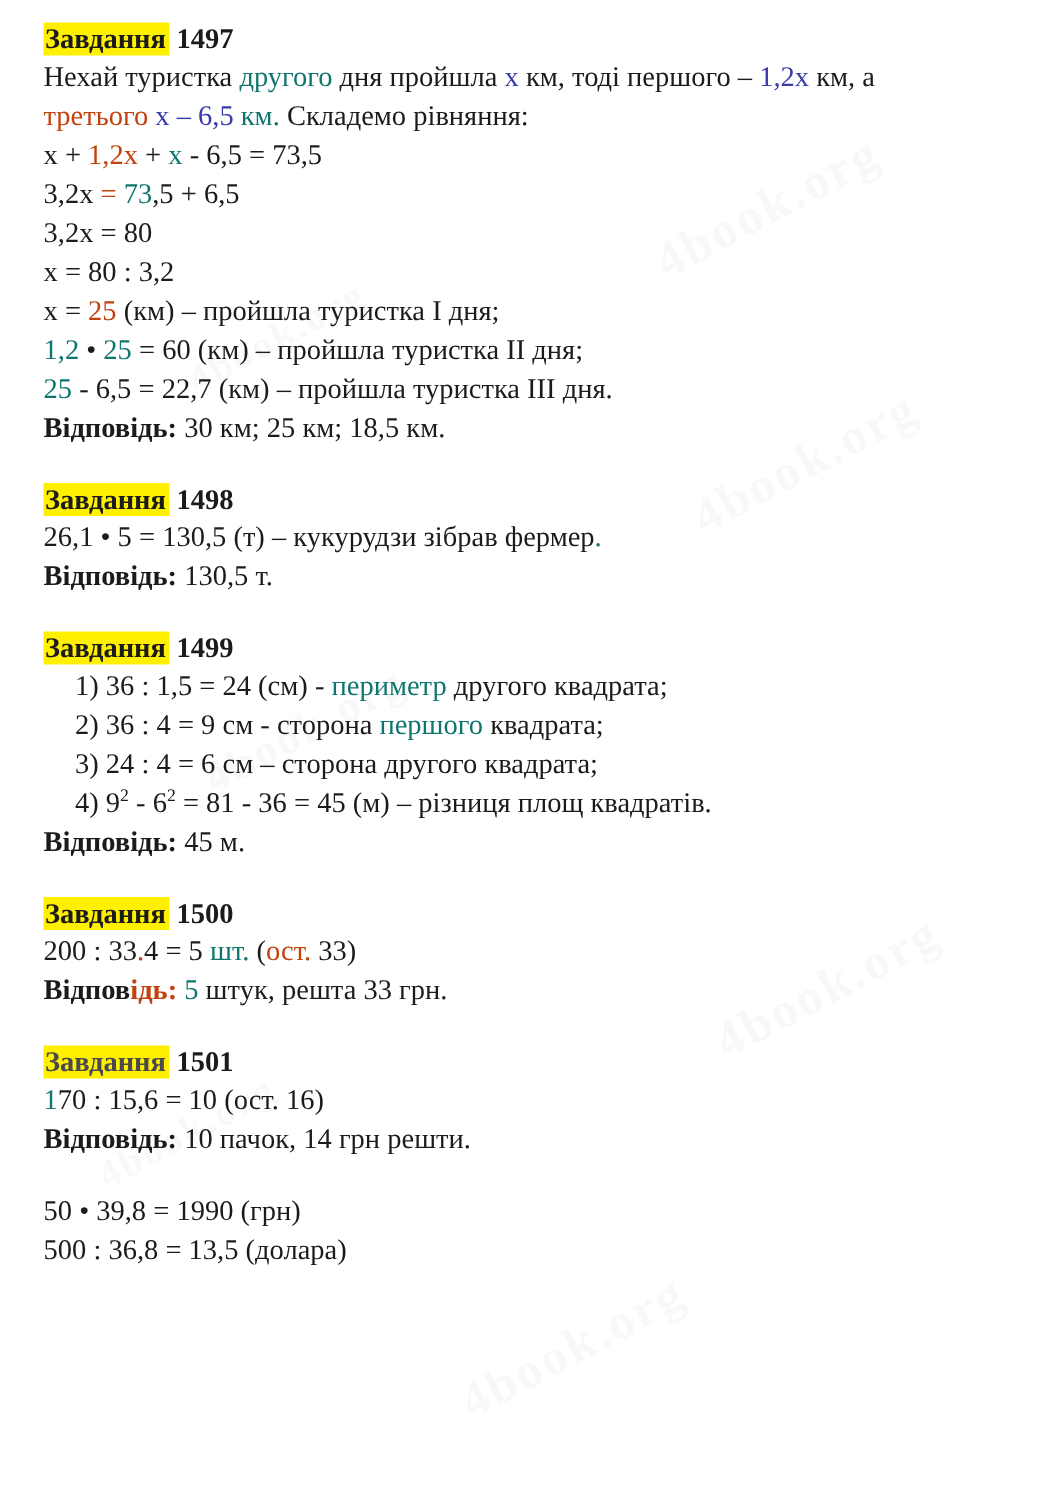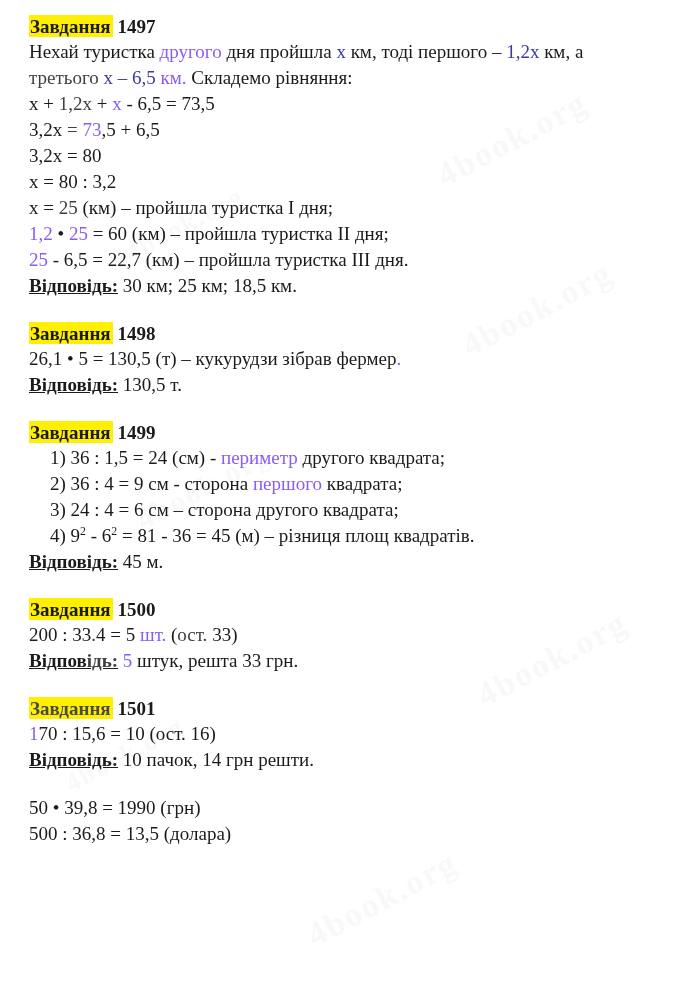--- a/index.html
+++ b/index.html
@@ -73,24 +73,24 @@
 
   .line {
     font-size: 19px;
     line-height: 26px;
     margin: 0;
     white-space: pre-wrap;
   }
   .line.indent {
     padding-left: 21px;
   }
-  .bold { font-weight: bold; text-decoration: underline; }
+  .bold { font-weight: bold; }
   .blue { color: #3A3AA8; }
-  .faint { color: #8b5cf6; }
-  .faint2 { color: #404040; }
+  .faint { color: #0f766e; }
+  .faint2 { color: #c2410c; }
   sup {
     font-size: 0.62em;
     vertical-align: super;
     line-height: 0;
   }
 </style>
 </head>
 <body>
 
 <div class="watermark-layer">

